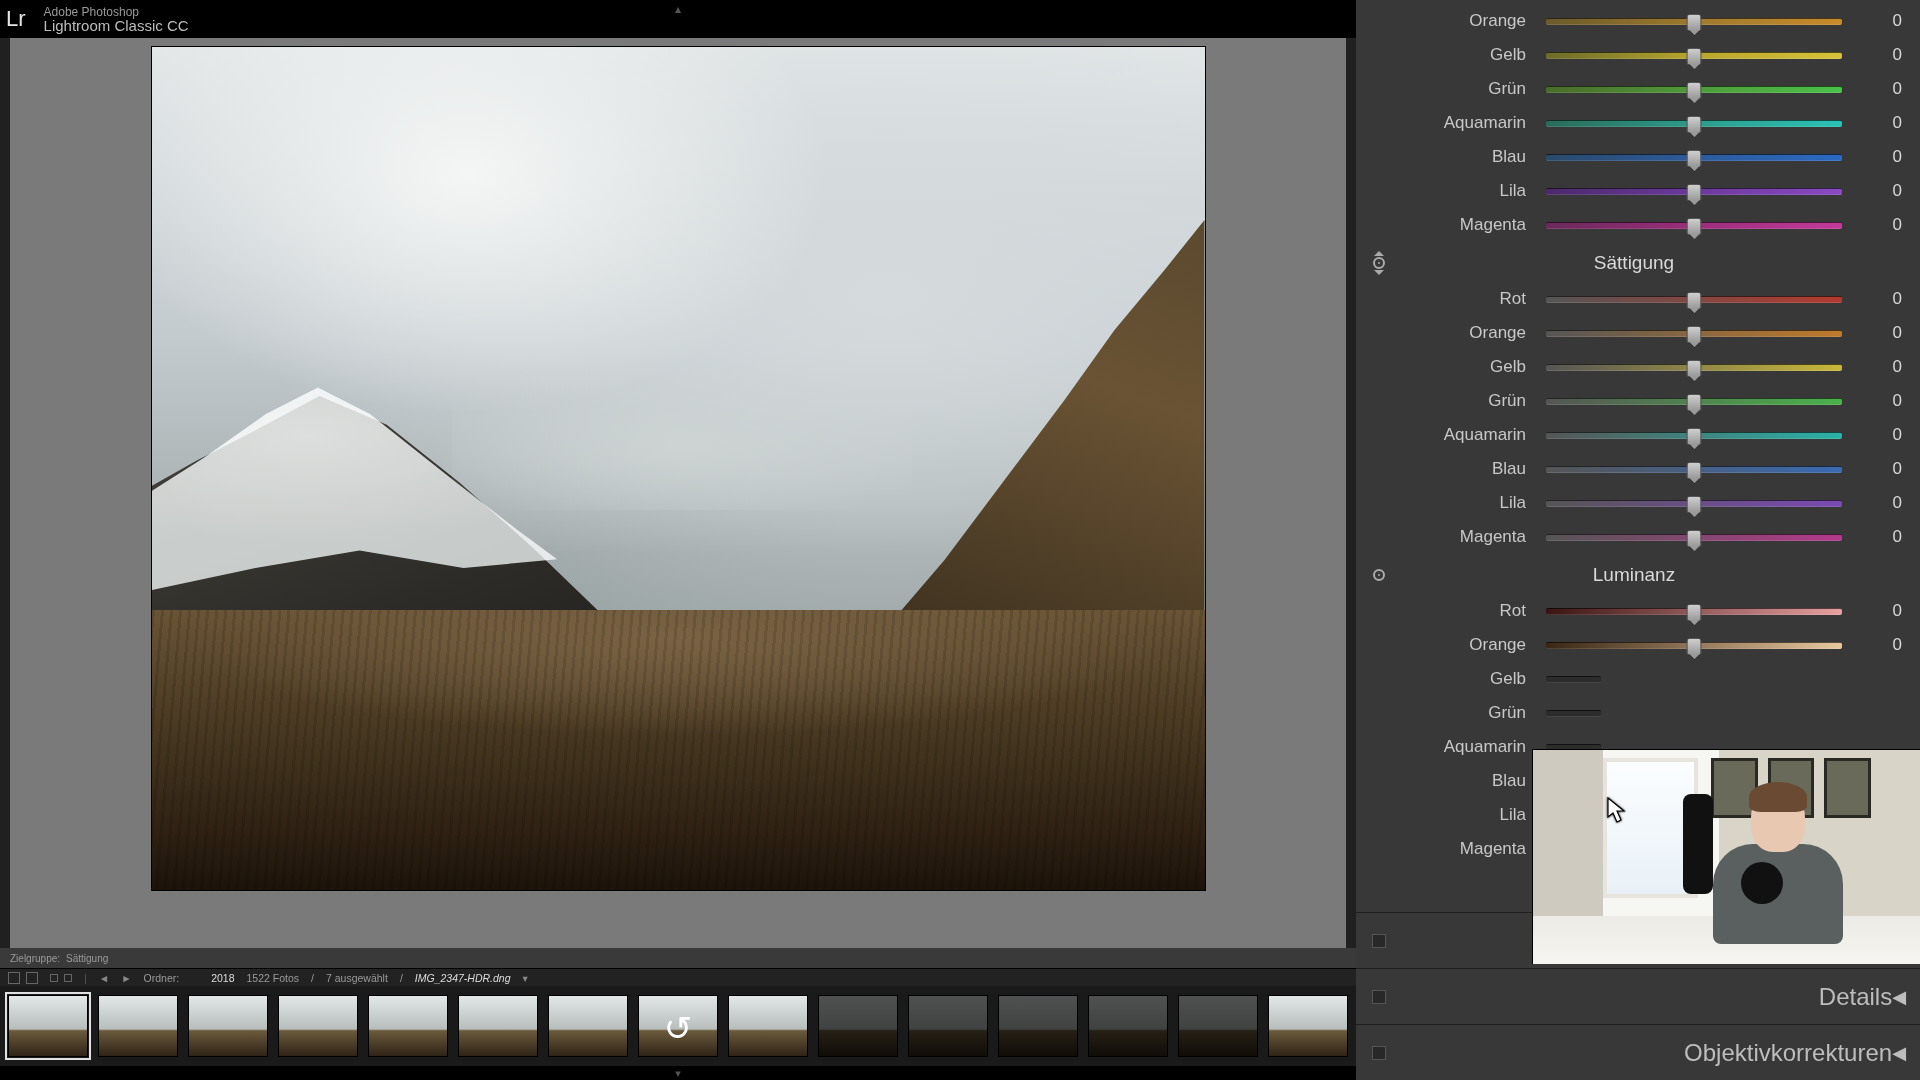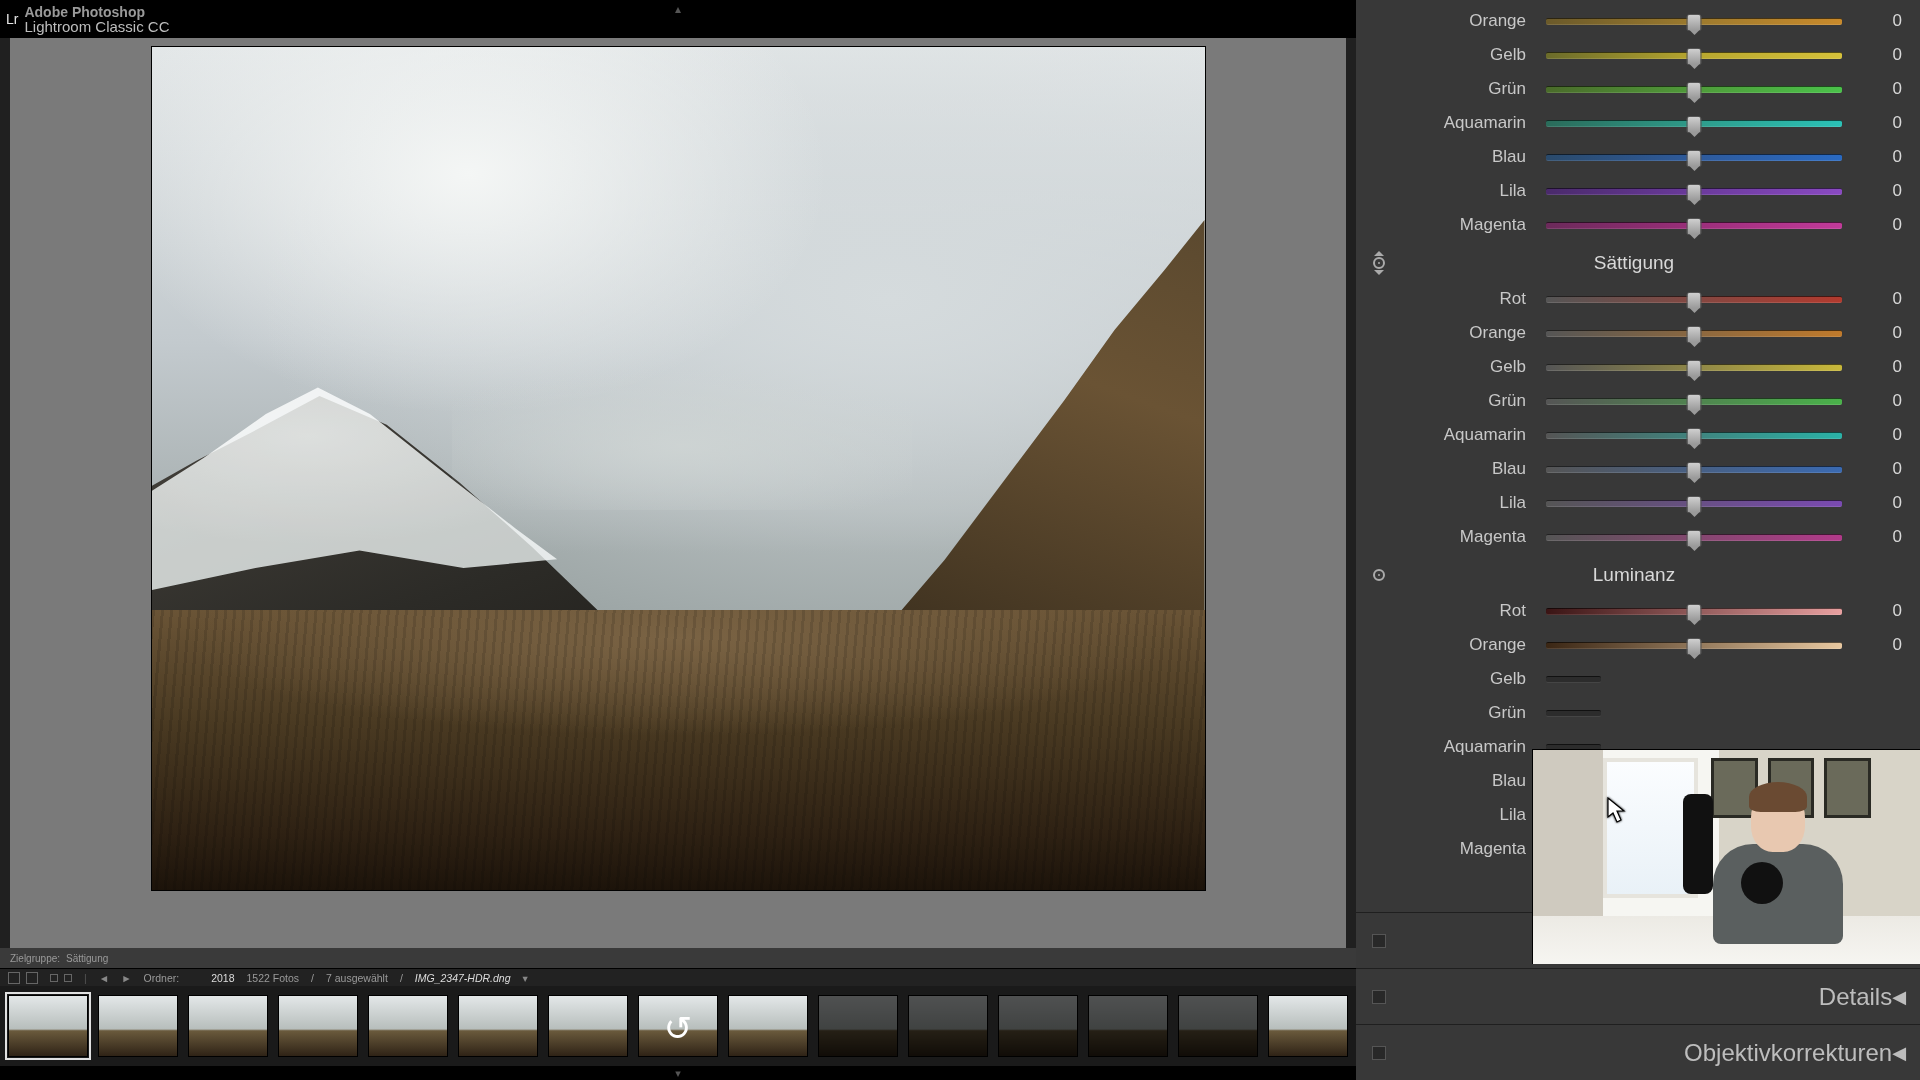--- a/index.html
+++ b/index.html
@@ -1,23 +1,23 @@
 <!DOCTYPE html>
 <html><head>
   <meta charset="utf-8">
   <style>
     * { margin:0; padding:0; box-sizing:border-box; font-family:"Helvetica Neue",Arial,sans-serif; }
     body { background:#1a1a1a; width:1920px; height:1080px; overflow:hidden; color:#ccc; }
     .app { display:flex; width:100%; height:100%; }
     
     .main { flex:0 0 1249px; display:flex; flex-direction:column; background:#1a1a1a; }
     .titlebar { height:38px; background:#000; display:flex; align-items:center; padding:0 6px; position:relative; }
-    .lr-logo { color:#e6e6e6; font-weight:200; font-size:14px; letter-spacing:0; margin-right:6px; font-family:"Segoe UI",Arial,sans-serif;}
+    .lr-logo { color:#e6e6e6; font-weight:200; font-size:22px; letter-spacing:0; margin-right:18px; font-family:"Segoe UI",Arial,sans-serif;}
     .lr-sub { display:flex; flex-direction:column; line-height:1; }
-    .lr-sub .a { font-size:14px; color:#9a9a9a;font-weight:bold; }
+    .lr-sub .a { font-size:12px; color:#9a9a9a; }
     .lr-sub .b { font-size:15px; color:#bdbdbd; font-weight:300; }
     .titlebar-arrow { position:absolute; left:50%; top:2px; transform:translateX(-50%); color:#555; font-size:12px;}
     .canvas-wrap { flex:1; background:#7a7a7a; display:flex; align-items:flex-start; justify-content:center; position:relative; padding:8px 8px 0 8px;}
     .canvas-wrap::before, .canvas-wrap::after{content:'';position:absolute;top:0;bottom:0;width:10px;background:#202020;}
     .canvas-wrap::before{left:0;} .canvas-wrap::after{right:0;}
     .photo { width:1055px; height:845px; background:#aeb6b8; position:relative; overflow:hidden; border:1px solid #000;}
     
     .sky{position:absolute;inset:0;background:
       radial-gradient(ellipse 600px 400px at 30% 15%,#f4f6f5 0%,rgba(244,246,245,0) 60%),
       radial-gradient(ellipse 900px 500px at 70% 30%,#d5dbdd 0%,rgba(213,219,221,0) 70%),

